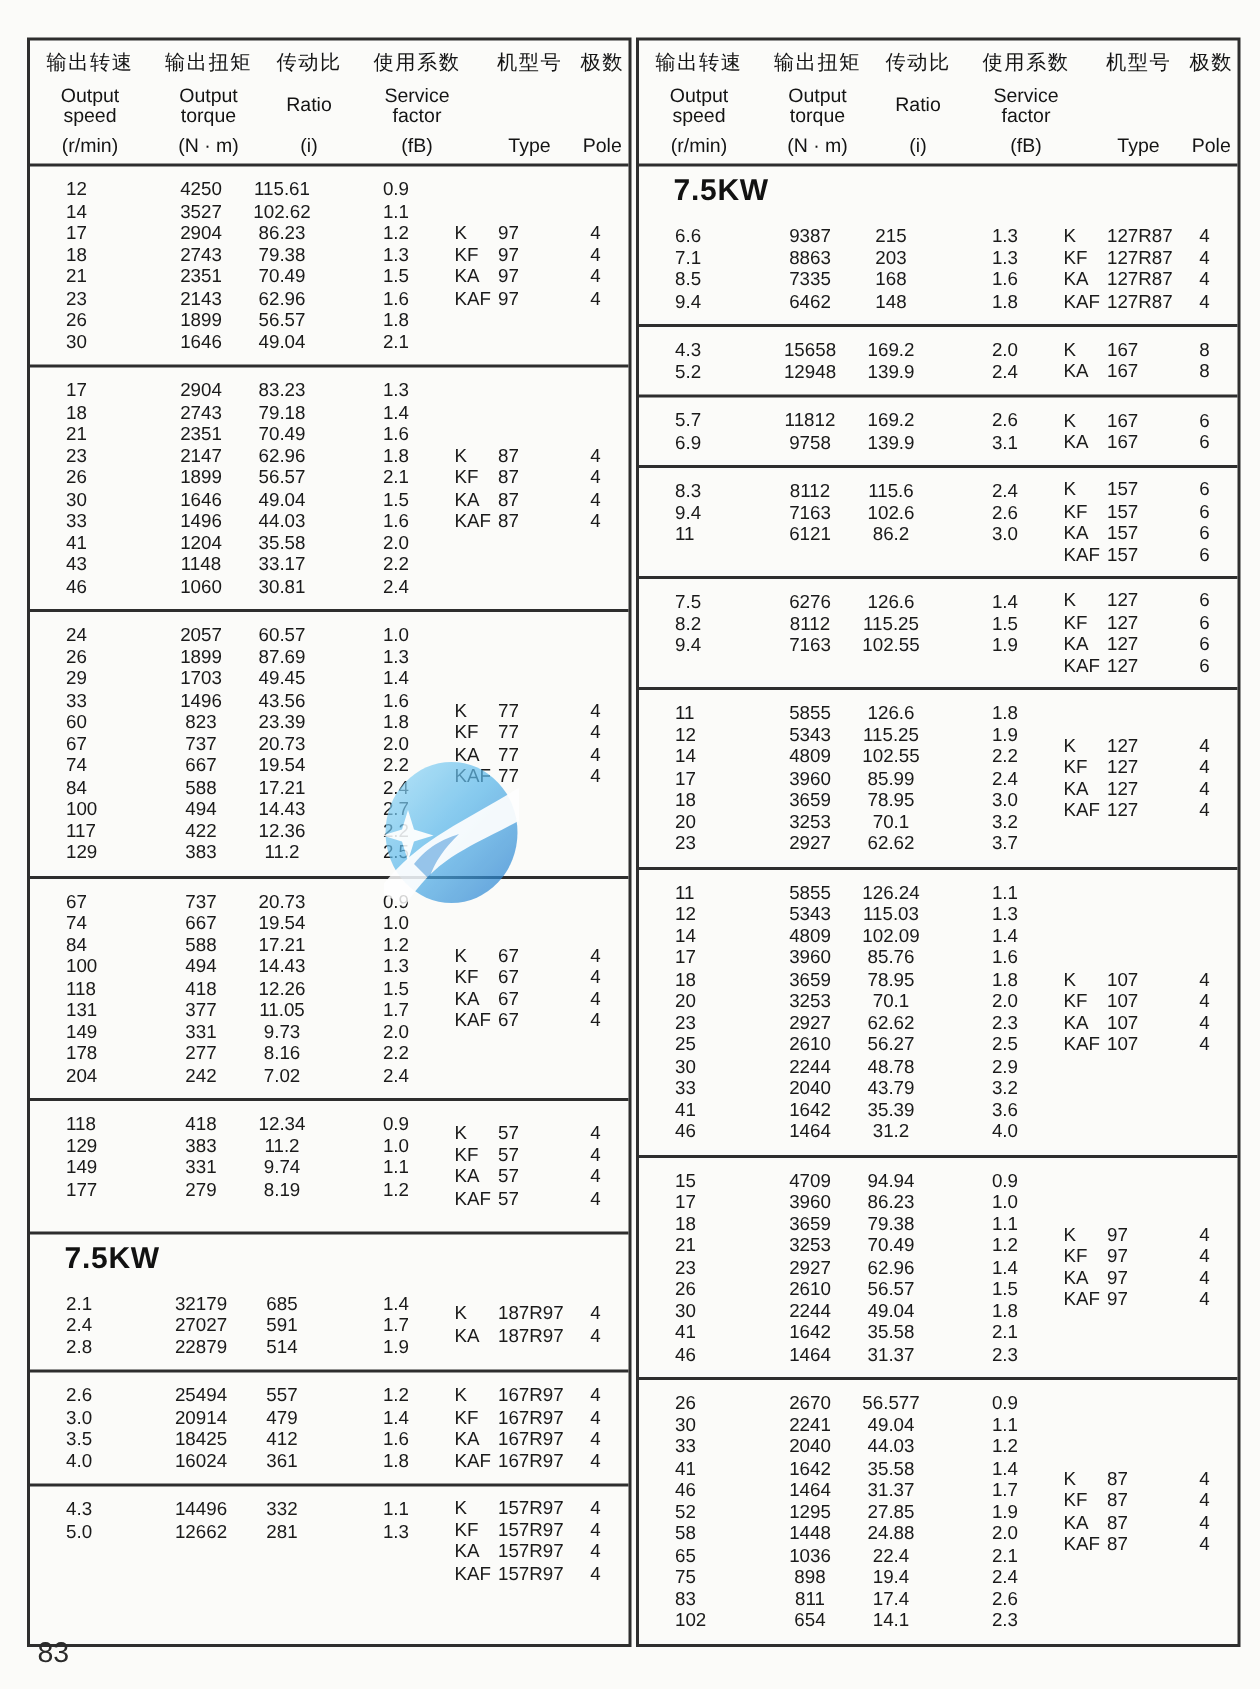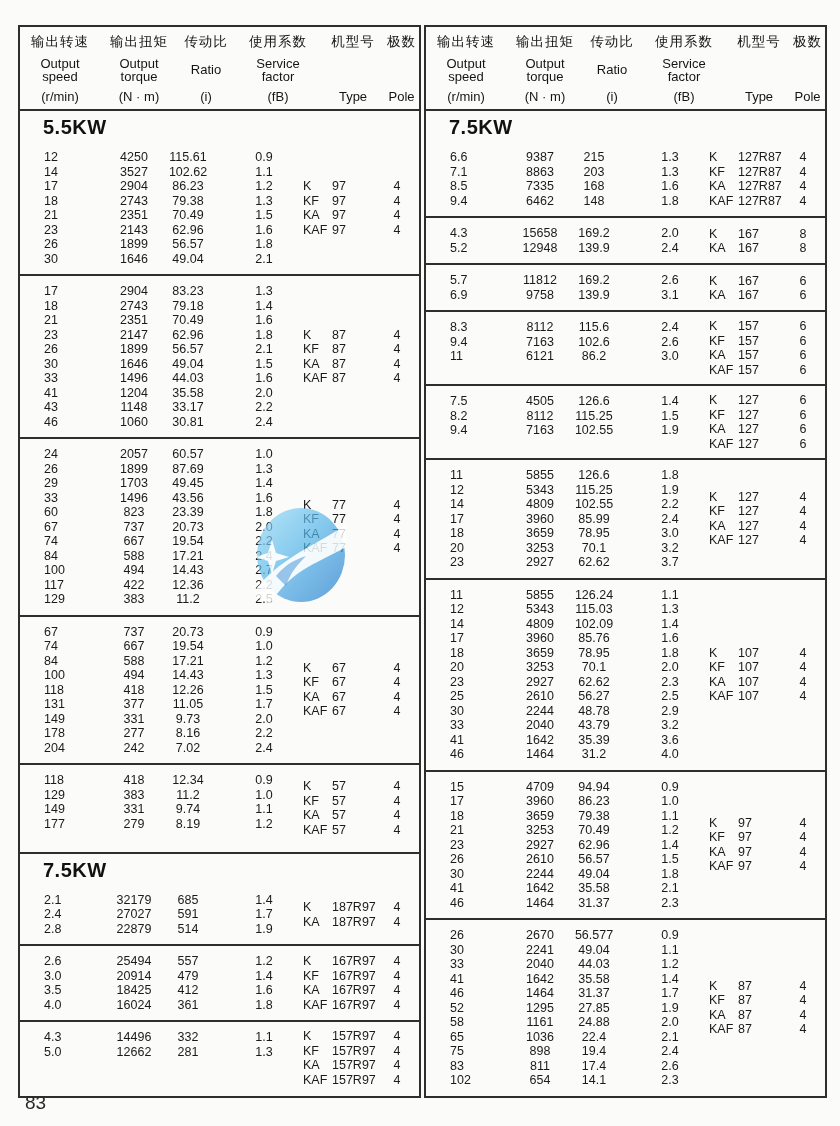--- a/index.html
+++ b/index.html
@@ -77,21 +77,20 @@
             <div class="zh">机型号</div>
             <div class="en"></div>
             <div class="unit">Type</div>
           </div>
           <div class="hcol hc5">
             <div class="zh">极数</div>
             <div class="en"></div>
             <div class="unit">Pole</div>
           </div>
         </div>
-        <div class="section-title">5.5KW</div>
         <div class="block" style="min-height: 132px;">
           <div class="row">
             <span class="cs">12</span>
             <span class="ct">4250</span>
             <span class="cr">115.61</span>
             <span class="cf">0.9</span>
           </div>
           <div class="row">
             <span class="cs">14</span>
             <span class="ct">3527</span>
@@ -750,21 +749,21 @@
             <div class="trow">
               <span class="tp">KAF</span>
               <span class="tm">157</span>
               <span class="tpole">6</span>
             </div>
           </div>
         </div>
         <div class="block bt" style="min-height: 74px;">
           <div class="row">
             <span class="cs">7.5</span>
-            <span class="ct">4505</span>
+            <span class="ct">6276</span>
             <span class="cr">126.6</span>
             <span class="cf">1.4</span>
           </div>
           <div class="row">
             <span class="cs">8.2</span>
             <span class="ct">8112</span>
             <span class="cr">115.25</span>
             <span class="cf">1.5</span>
           </div>
           <div class="row">
@@ -1068,21 +1067,21 @@
             <span class="cf">1.7</span>
           </div>
           <div class="row">
             <span class="cs">52</span>
             <span class="ct">1295</span>
             <span class="cr">27.85</span>
             <span class="cf">1.9</span>
           </div>
           <div class="row">
             <span class="cs">58</span>
-            <span class="ct">1161</span>
+            <span class="ct">1448</span>
             <span class="cr">24.88</span>
             <span class="cf">2.0</span>
           </div>
           <div class="row">
             <span class="cs">65</span>
             <span class="ct">1036</span>
             <span class="cr">22.4</span>
             <span class="cf">2.1</span>
           </div>
           <div class="row">

